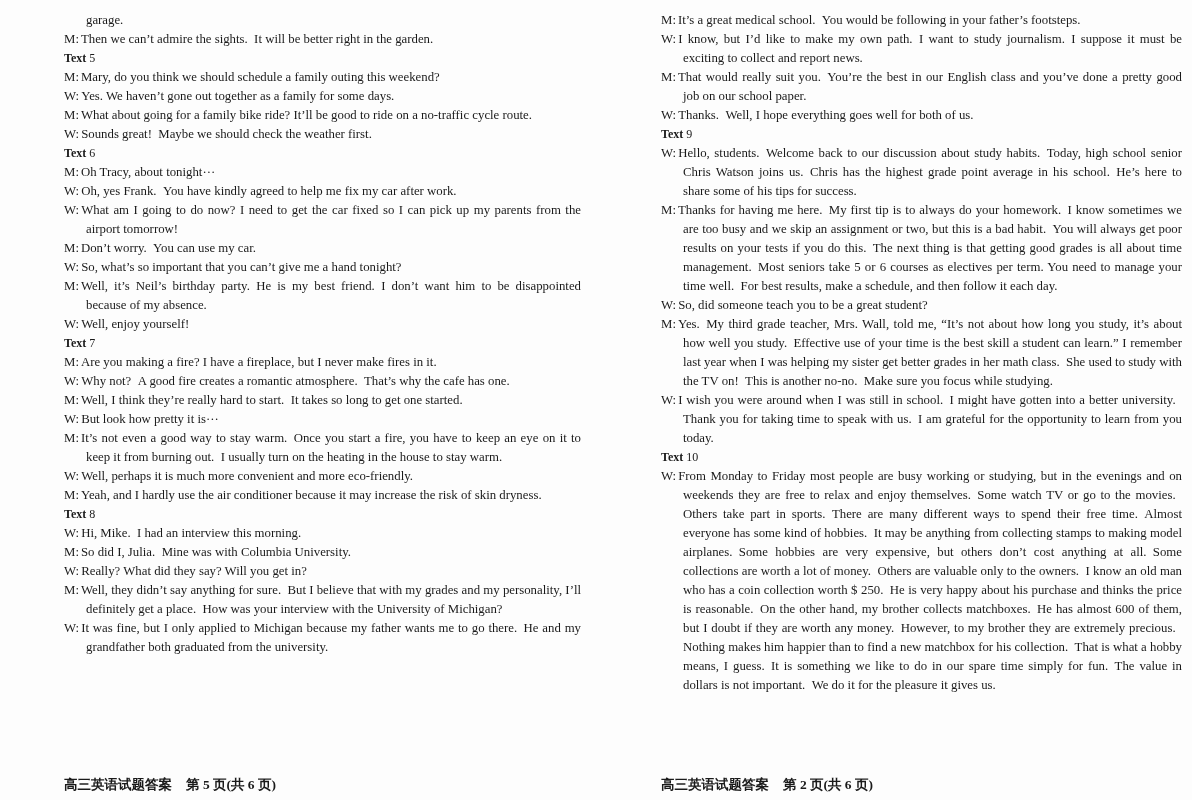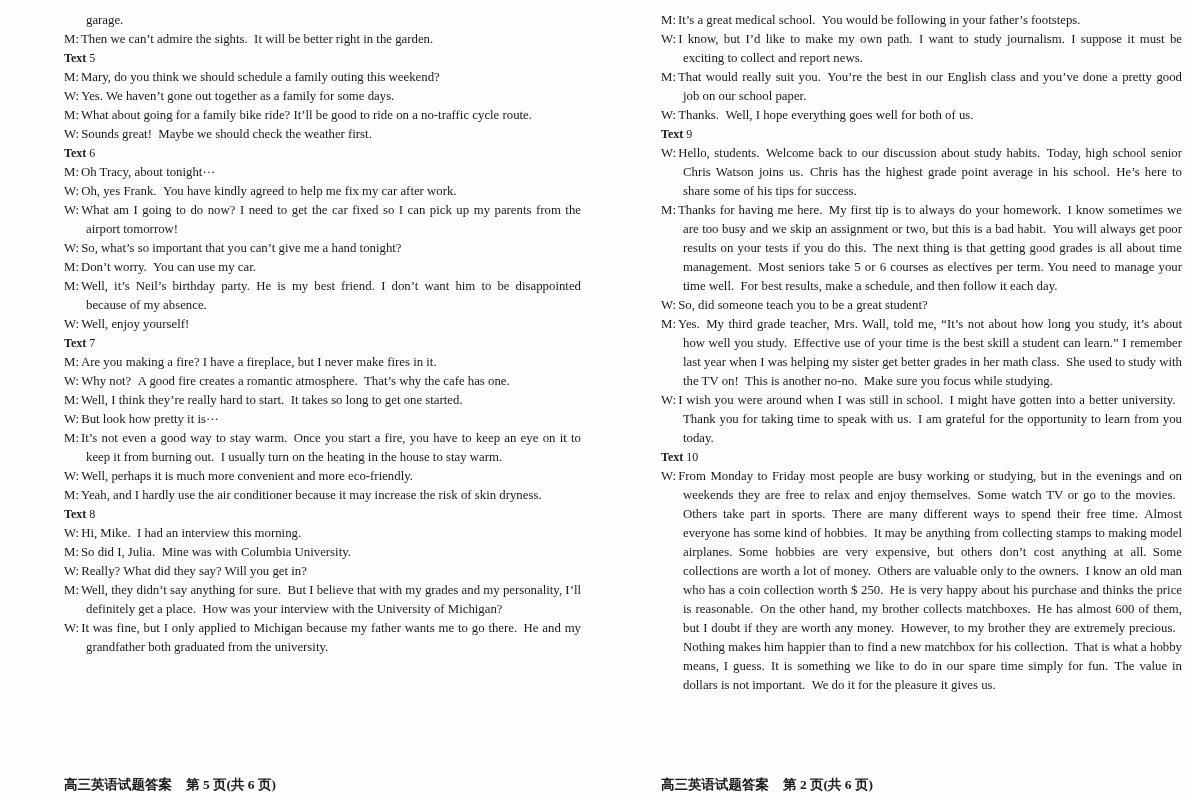--- a/index.html
+++ b/index.html
@@ -61,22 +61,22 @@
         <p class="line"><span class="spk">M:</span>Then we can’t admire the sights. It will be better right in the garden.</p>
         <p class="head"><b>Text</b> 5</p>
         <p class="line"><span class="spk">M:</span>Mary, do you think we should schedule a family outing this weekend?</p>
         <p class="line"><span class="spk">W:</span>Yes. We haven’t gone out together as a family for some days.</p>
         <p class="line"><span class="spk">M:</span>What about going for a family bike ride? It’ll be good to ride on a no-traffic cycle route.</p>
         <p class="line"><span class="spk">W:</span>Sounds great! Maybe we should check the weather first.</p>
         <p class="head"><b>Text</b> 6</p>
         <p class="line"><span class="spk">M:</span>Oh Tracy, about tonight···</p>
         <p class="line"><span class="spk">W:</span>Oh, yes Frank. You have kindly agreed to help me fix my car after work.</p>
         <p class="line"><span class="spk">W:</span>What am I going to do now? I need to get the car fixed so I can pick up my parents from the airport tomorrow!</p>
+        <p class="line"><span class="spk">M:</span>Don’t worry. You can use my car.</p>
         <p class="line"><span class="spk">W:</span>So, what’s so important that you can’t give me a hand tonight?</p>
-        <p class="line"><span class="spk">M:</span>Don’t worry. You can use my car.</p>
         <p class="line"><span class="spk">M:</span>Well, it’s Neil’s birthday party. He is my best friend. I don’t want him to be disappointed because of my absence.</p>
         <p class="line"><span class="spk">W:</span>Well, enjoy yourself!</p>
         <p class="head"><b>Text</b> 7</p>
         <p class="line"><span class="spk">M:</span>Are you making a fire? I have a fireplace, but I never make fires in it.</p>
         <p class="line"><span class="spk">W:</span>Why not? A good fire creates a romantic atmosphere. That’s why the cafe has one.</p>
         <p class="line"><span class="spk">M:</span>Well, I think they’re really hard to start. It takes so long to get one started.</p>
         <p class="line"><span class="spk">W:</span>But look how pretty it is···</p>
         <p class="line"><span class="spk">M:</span>It’s not even a good way to stay warm. Once you start a fire, you have to keep an eye on it to keep it from burning out. I usually turn on the heating in the house to stay warm.</p>
         <p class="line"><span class="spk">W:</span>Well, perhaps it is much more convenient and more eco-friendly.</p>
         <p class="line"><span class="spk">M:</span>Yeah, and I hardly use the air conditioner because it may increase the risk of skin dryness.</p>

